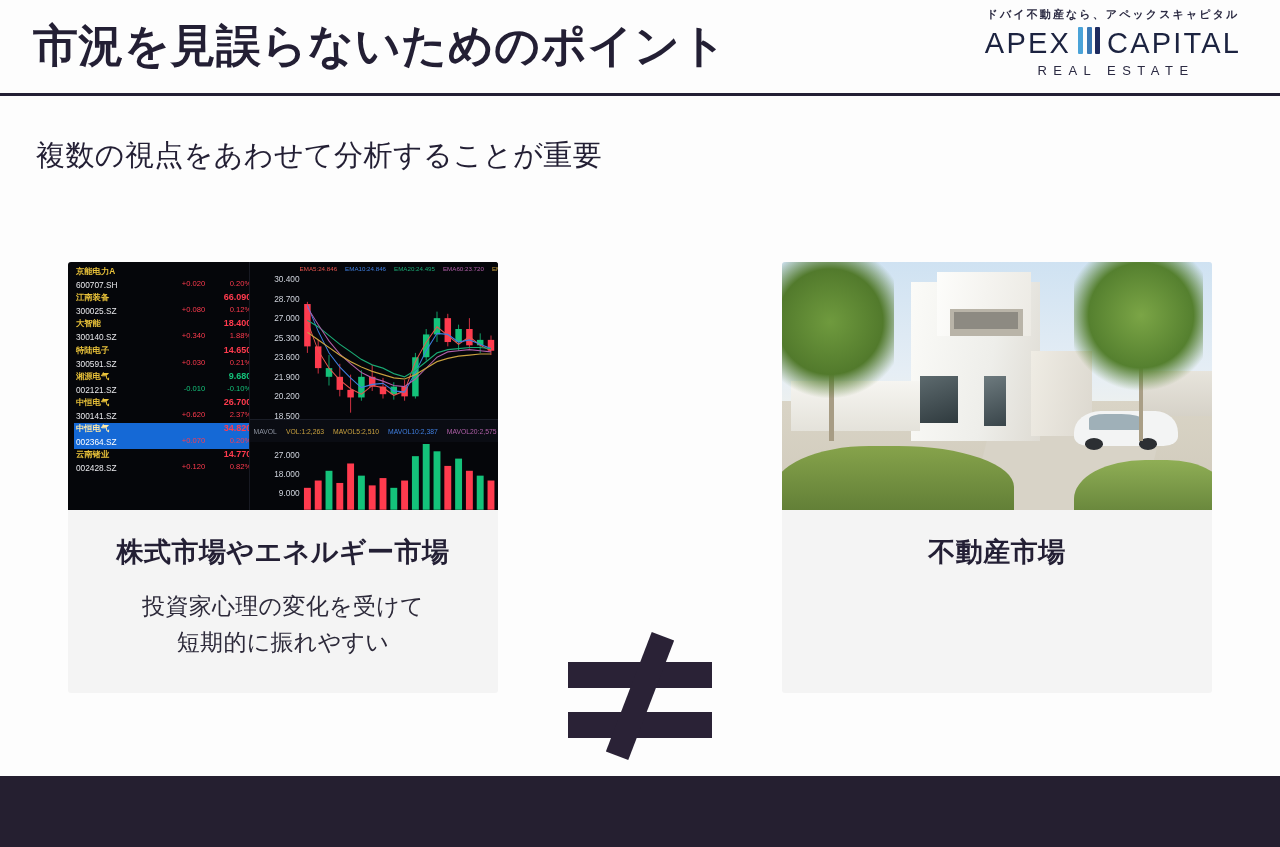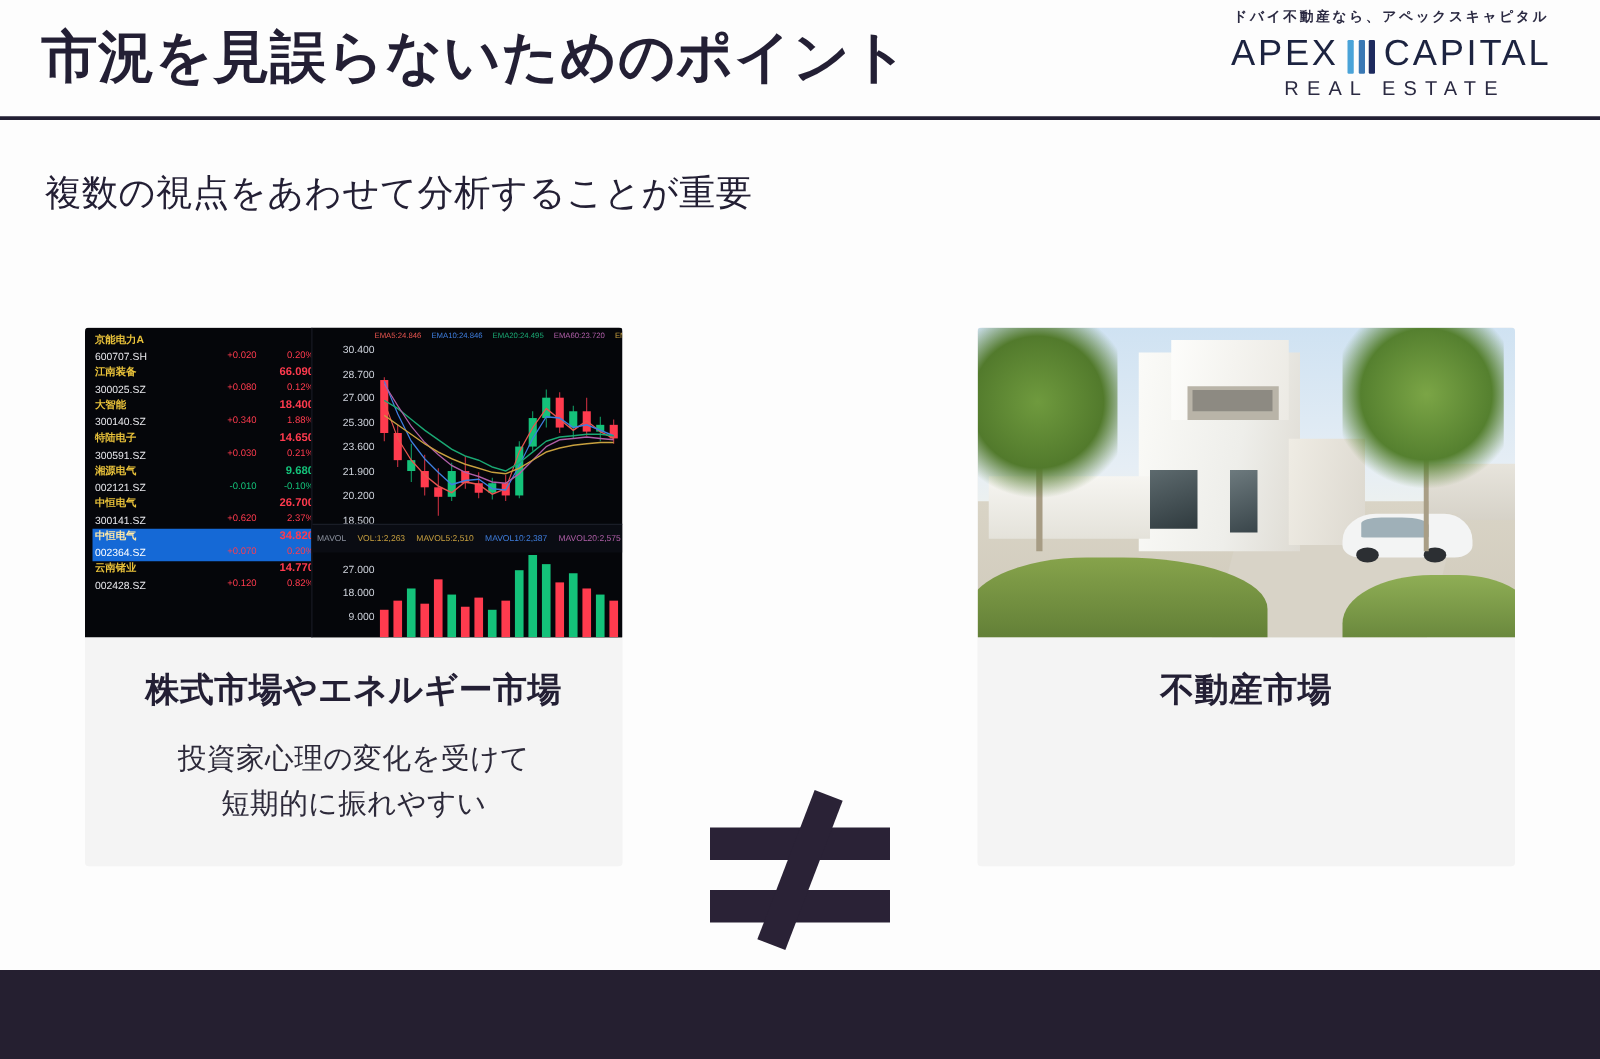--- a/index.html
+++ b/index.html
@@ -24,34 +24,34 @@
     background:#231f34;
   }
 
   
   .logo-block { position:absolute; right:22px; top:6px; width:290px; text-align:center; }
   .logo-tagline {
     font-size:11px; font-weight:bold; color:#2b2a42;
     letter-spacing:2.1px; white-space:nowrap; line-height:16px;
   }
   .logo-main {
-    display:flex; align-items:flex-end; justify-content:center;
+    display:flex; align-items:flex-start; justify-content:center;
     gap:7px; margin-top:5px;
   }
   .logo-word {
     font-size:29px; color:#1c2340; letter-spacing:2.2px;
     font-weight:400; line-height:32px; white-space:nowrap;
   }
   .logo-bars { display:flex; align-items:flex-end; gap:3.5px; height:27px; }
   .logo-bars i { display:block; width:5px; height:27px; border-radius:1px; }
   .logo-bars i:nth-child(1){ background:#4aa3d8; }
   .logo-bars i:nth-child(2){ background:#3a78b4; }
   .logo-bars i:nth-child(3){ background:#1d2a5e; }
   .logo-sub {
-    font-size:16px; color:#2b2a42; letter-spacing:6.5px;
+    font-size:13px; color:#2b2a42; letter-spacing:6.5px;
     margin-top:4px; white-space:nowrap; padding-left:6px;
   }
 
   
   .subtitle {
     position:absolute; left:36px; top:132px; width:1100px;
     font-size:29px; color:#231f34; line-height:47px; letter-spacing:0.4px;
   }
   .subtitle span { display:block; }
 

